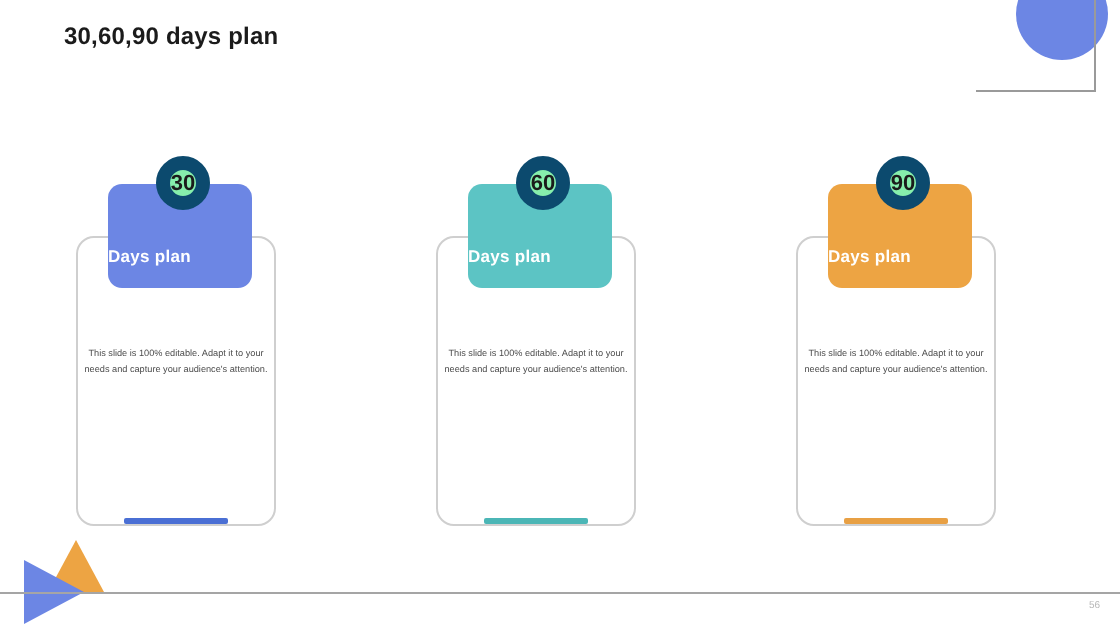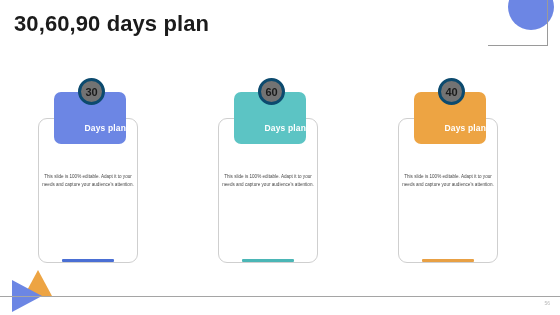--- a/index.html
+++ b/index.html
@@ -47,23 +47,23 @@
     top: 45px;
     right: 12px;
     width: 60px;
     height: 1px;
     background: #9a9a9a;
   }
 
   
   .page-title {
     position: absolute;
-    left: 14px;
+    left: 32px;
     top: 11px;
-    font-size: 22px;
+    font-size: 12px;
     font-weight: bold;
     color: #1b1b1b;
     letter-spacing: 0.1px;
   }
 
   
   .cards {
     position: absolute;
     left: 0;
     top: 78px;
@@ -85,21 +85,21 @@
   .card-3 { left: 398px; }
 
   .card-header {
     position: absolute;
     width: 72px;
     height: 52px;
     top: 14px;
     border-radius: 7px;
     display: flex;
     align-items: flex-end;
-    justify-content: flex-end;
+    justify-content: flex-start;
     padding-bottom: 11px;
     box-sizing: border-box;
   }
   .hdr-1 { left: 54px; background: #6c86e4; }
   .hdr-2 { left: 234px; background: #5cc4c4; }
   .hdr-3 { left: 414px; background: #eda443; }
 
   .card-header-label {
     color: #ffffff;
     font-size: 8.5px;
@@ -107,22 +107,22 @@
     letter-spacing: 0.15px;
     white-space: nowrap;
   }
 
   .badge {
     position: absolute;
     width: 27px;
     height: 27px;
     top: 0px;
     border-radius: 50%;
-    background: #737373;
-    border: 3px solid #0c4a6e;
+    background: #86efac;
+    border: 7px solid #0c4a6e;
     display: flex;
     align-items: center;
     justify-content: center;
     box-sizing: border-box;
     z-index: 4;
   }
   .badge-1 { left: 78px; }
   .badge-2 { left: 258px; text-align: center; }
   .badge-3 { left: 438px; }
   .badge-num {
@@ -224,21 +224,21 @@
       <span class="badge-num">60</span>
     </div>
     <div class="card-body body-2">This slide is 100% editable. Adapt it to your needs and capture your audience's attention.</div>
     <div class="accent-bar acc-2"></div>
 
     <div class="card card-3"></div>
     <div class="card-header hdr-3">
       <span class="card-header-label">Days plan</span>
     </div>
     <div class="badge badge-3">
-      <span class="badge-num">40</span>
+      <span class="badge-num">90</span>
     </div>
     <div class="card-body body-3">This slide is 100% editable. Adapt it to your needs and capture your audience's attention.</div>
     <div class="accent-bar acc-3"></div>
 
   </div>
 
   <div class="tri-orange"></div>
   <div class="tri-blue"></div>
   <div class="footer-rule"></div>
   <div class="page-number">56</div>

